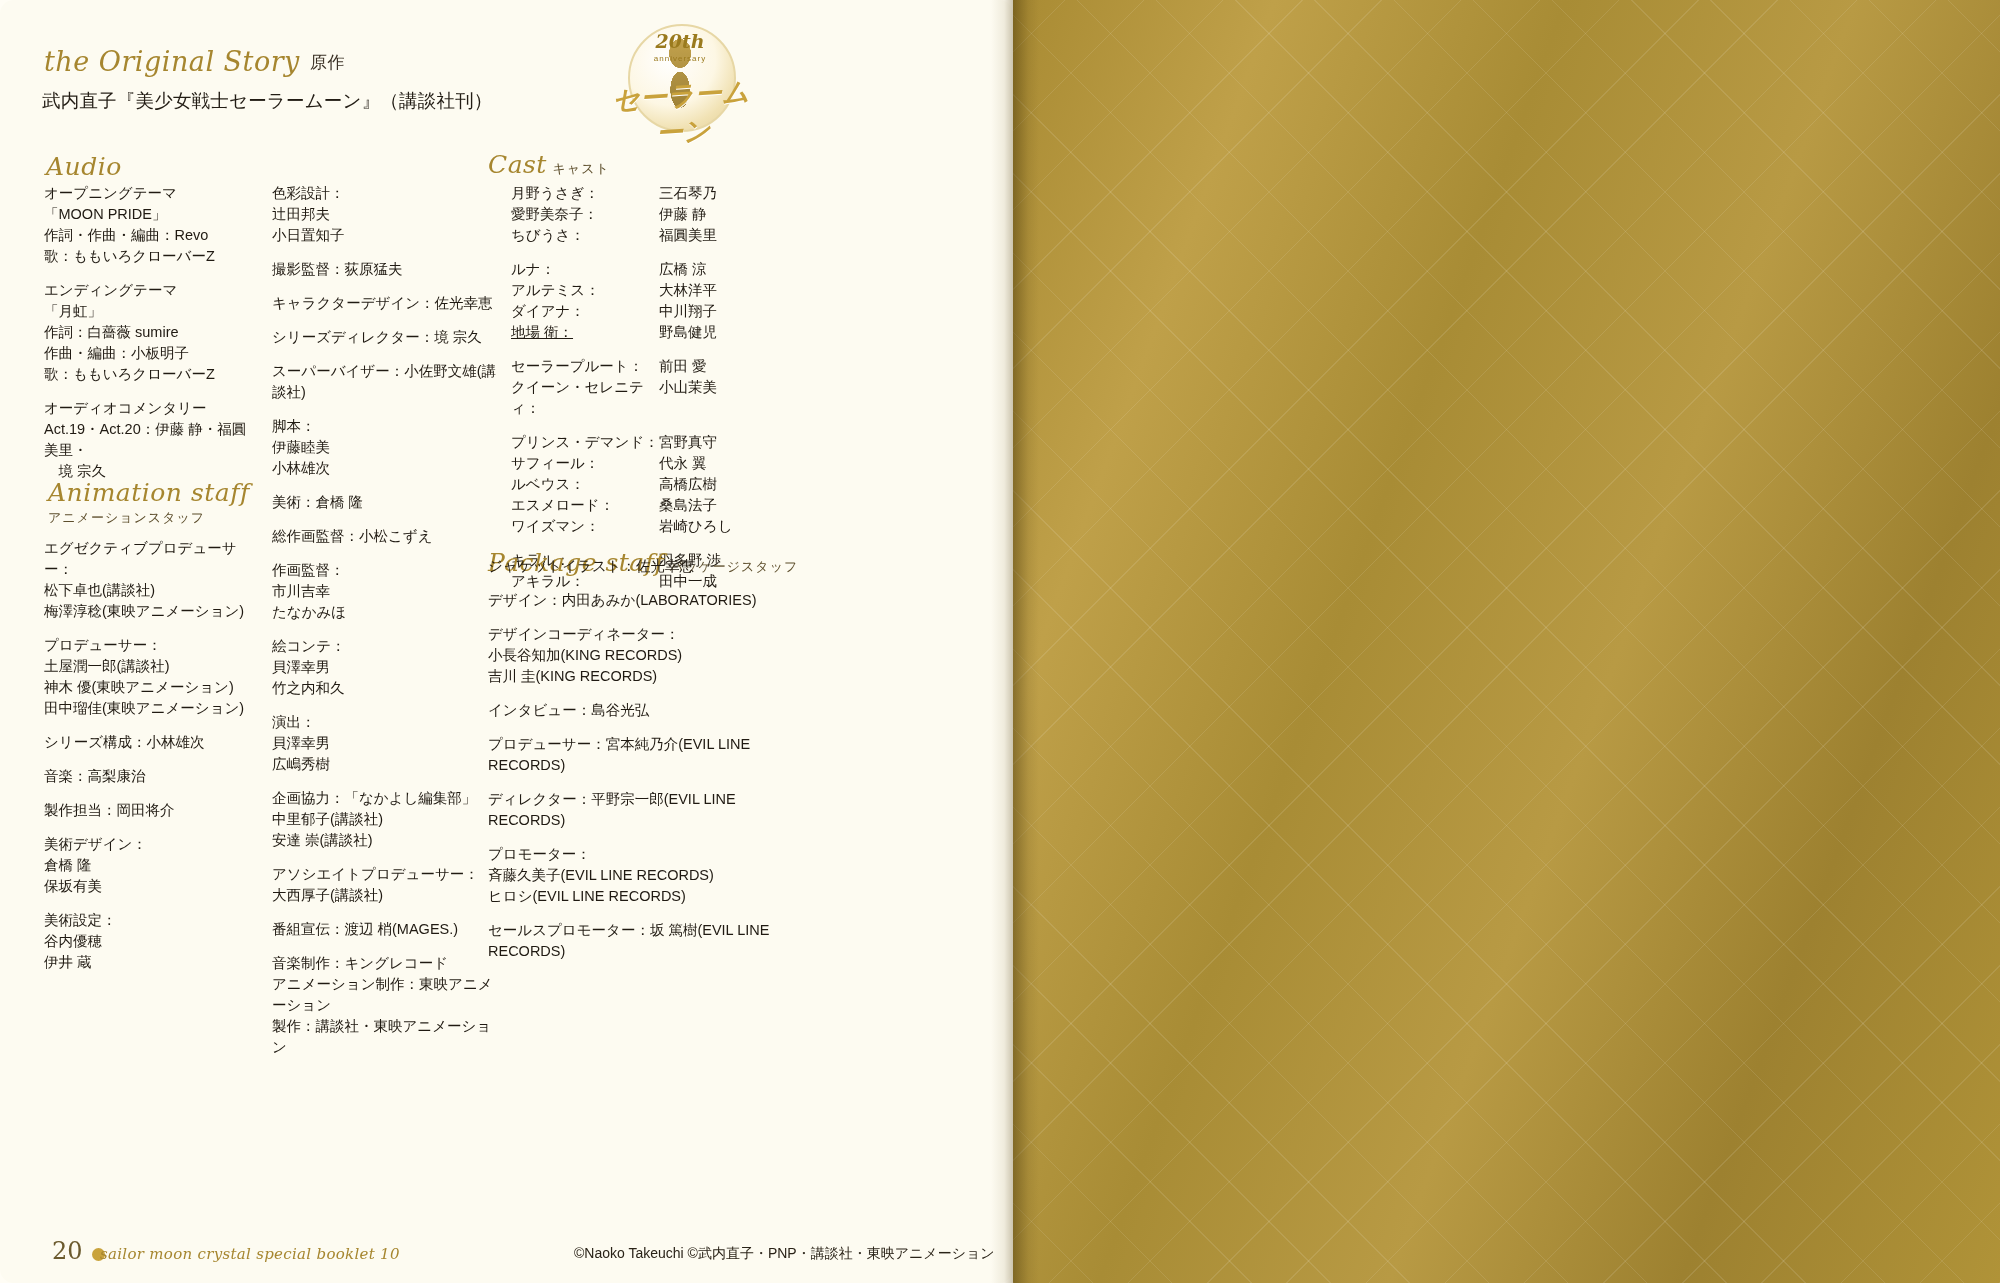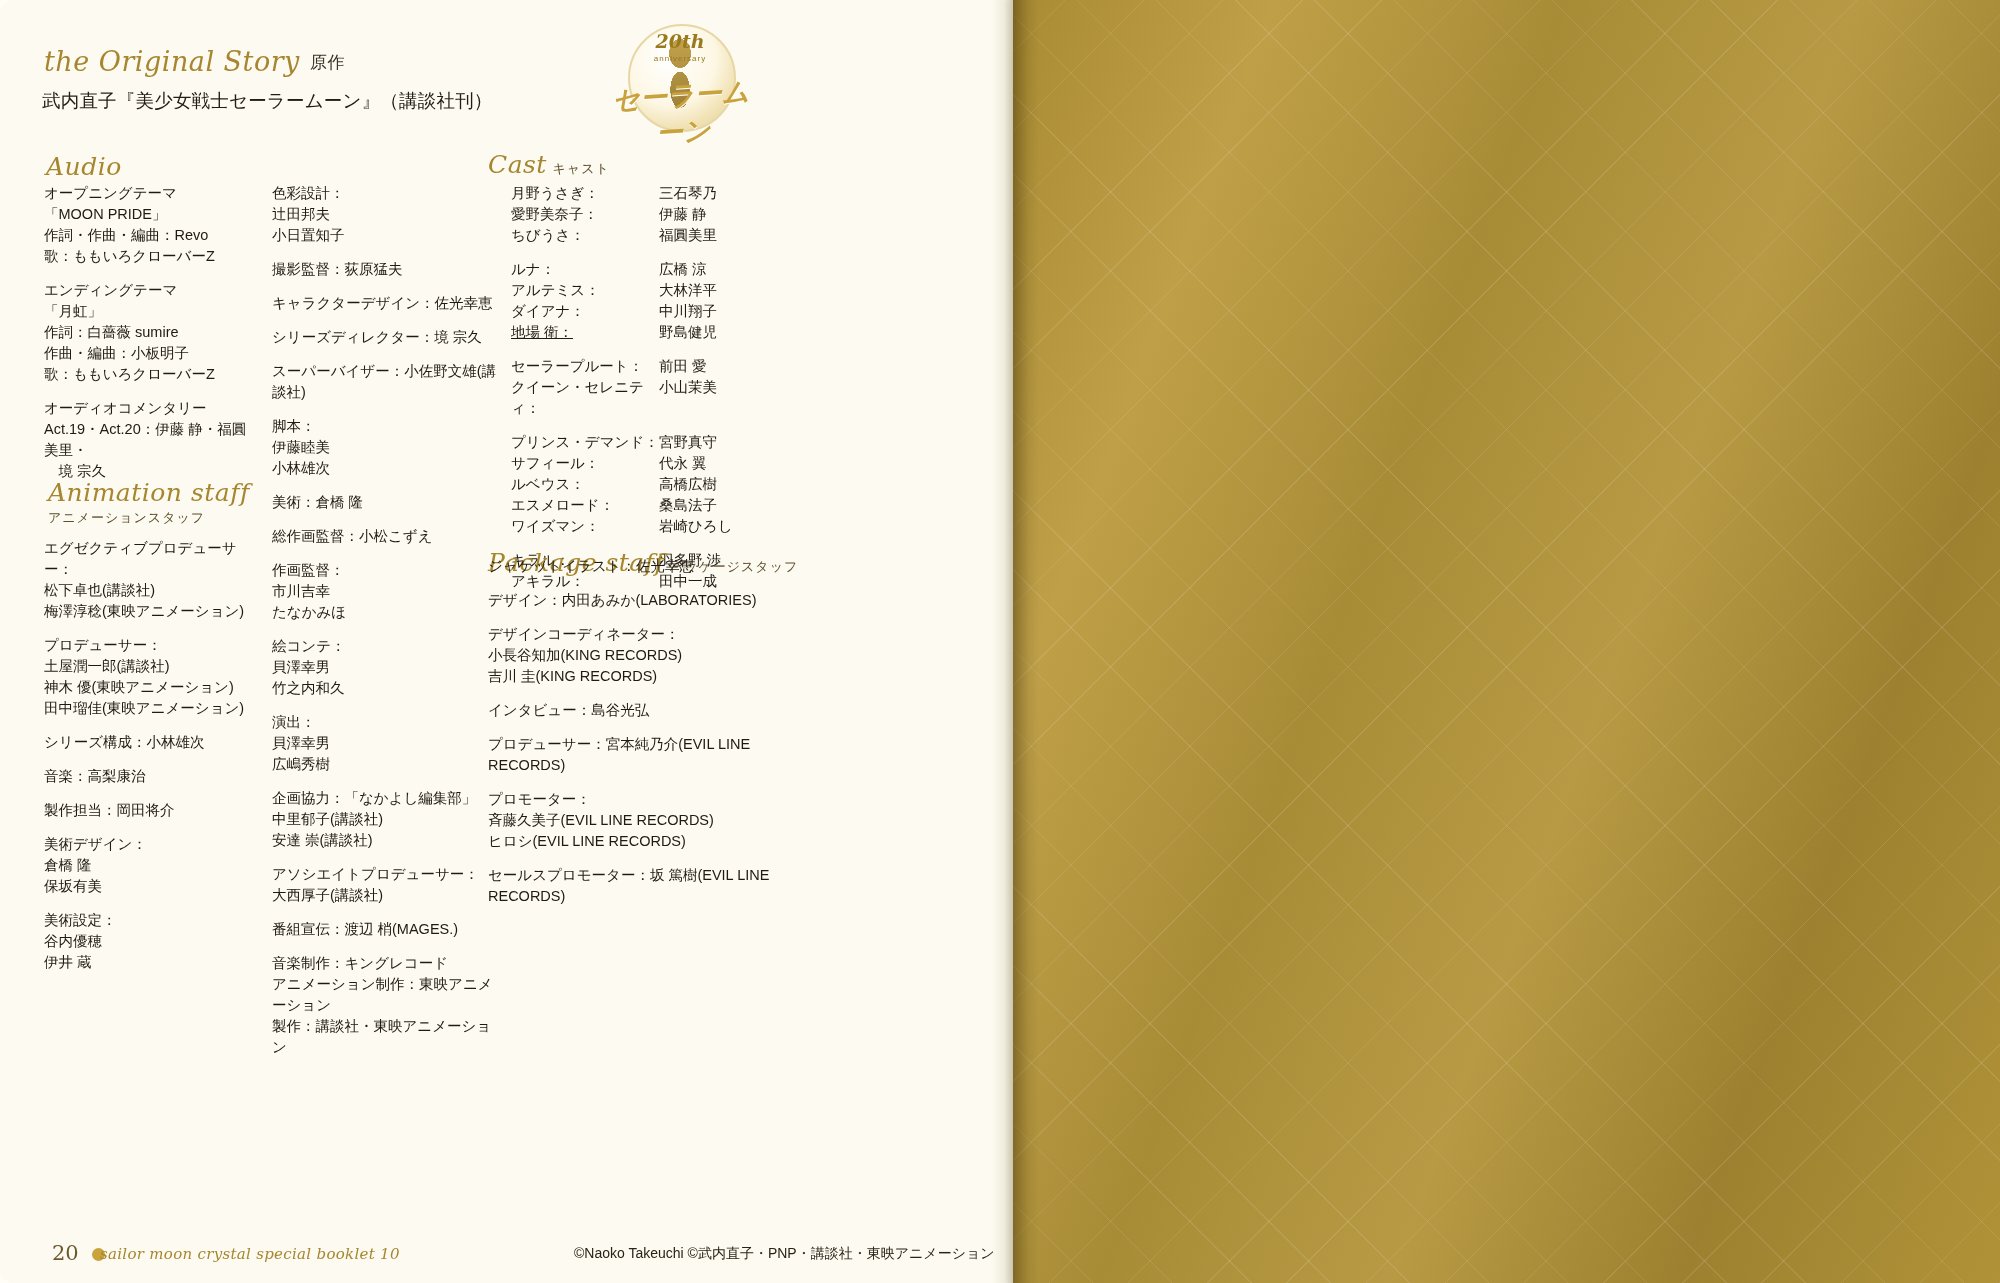--- a/index.html
+++ b/index.html
@@ -80,21 +80,21 @@
     font-size:8px;letter-spacing:1px;color:#9a7a1e;
   }
   .logo .smtxt{
     position:absolute;left:6px;top:58px;width:140px;text-align:center;
     font-family:"DejaVu Serif",serif;font-style:italic;font-weight:bold;
     font-size:27px;color:#c9a23c;text-shadow:0 1px 0 #fff;
     transform:rotate(-4deg);
   }
 
   
-  .footer-page{position:absolute;left:52px;bottom:18px;font-size:21px;color:#6b5a2e;
+  .footer-page{position:absolute;left:52px;bottom:18px;font-size:24px;color:#6b5a2e;
      font-family:"DejaVu Serif",serif;}
   .footer-script{position:absolute;left:100px;bottom:20px;font-size:15px;color:#a6862f;
      font-family:"DejaVu Serif",serif;font-style:italic;letter-spacing:.3px;}
   .footer-dot{position:absolute;left:92px;bottom:22px;width:13px;height:13px;border-radius:50%;
      background:#c9a33c;}
   .copyright{position:absolute;left:574px;bottom:20px;font-size:14px;color:#2a2318;}
 </style>
 </head>
 <body>
 
@@ -335,20 +335,23 @@
           <span class="b">小長谷知加(KING RECORDS)</span>
           <span class="b">吉川 圭(KING RECORDS)</span>
         </div>
         <div class="blk">
           <span class="b">インタビュー：島谷光弘</span>
         </div>
         <div class="blk">
           <span class="b">プロデューサー：宮本純乃介(EVIL LINE RECORDS)</span>
         </div>
         <div class="blk">
+          <span class="b">ディレクター：平野宗一郎(EVIL LINE RECORDS)</span>
+        </div>
+        <div class="blk">
           <span class="b">プロモーター：</span>
           <span class="b">斉藤久美子(EVIL LINE RECORDS)</span>
           <span class="b">ヒロシ(EVIL LINE RECORDS)</span>
         </div>
         <div class="blk">
           <span class="b">セールスプロモーター：坂 篤樹(EVIL LINE RECORDS)</span>
         </div>
       </div>
 
     <div class="footer-page">20</div>

